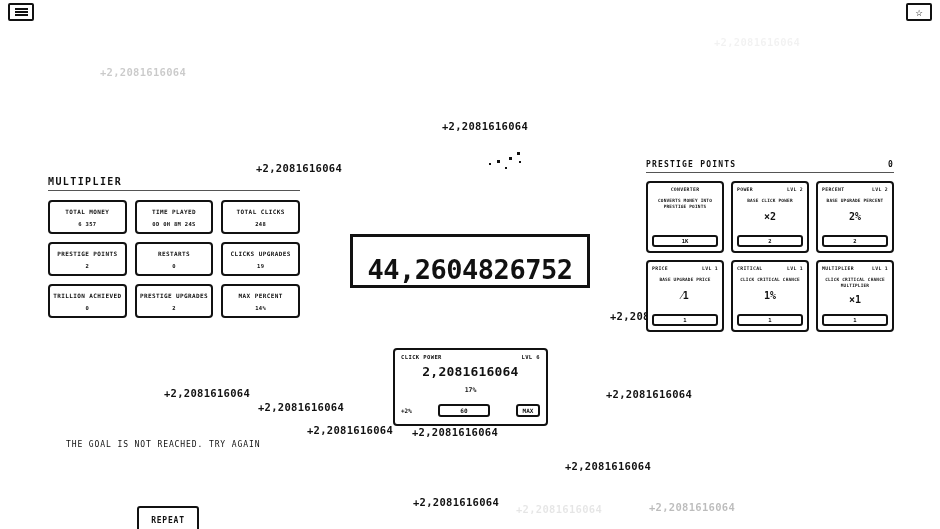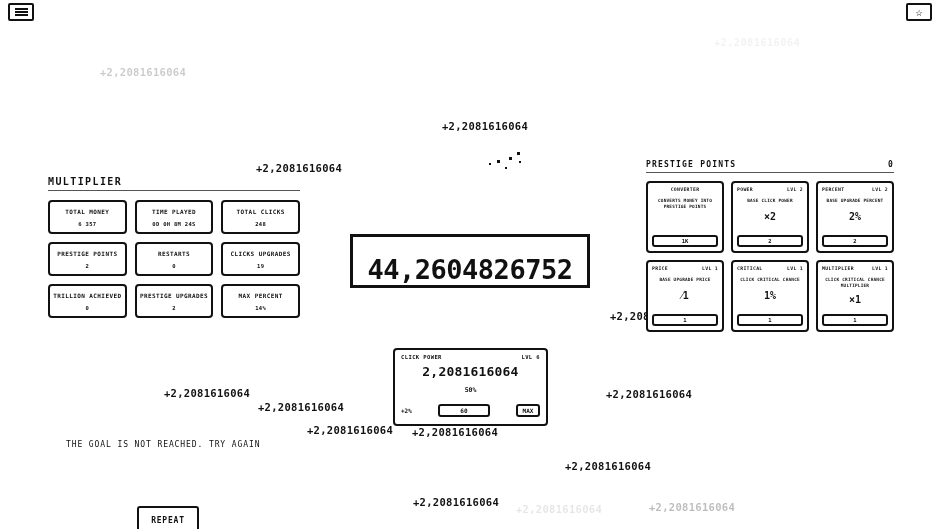--- a/index.html
+++ b/index.html
@@ -393,21 +393,21 @@
 <div class="counter">
   <span class="counter-text">44,2604826752</span>
 </div>
 
 <div class="clickpower">
   <div class="cp-head">
     <span>CLICK POWER</span>
     <span>LVL 6</span>
   </div>
   <div class="cp-value">2,2081616064</div>
-  <div class="cp-percent">50%</div>
+  <div class="cp-percent">17%</div>
   <div class="cp-controls">
     <span class="cp-step">+2%</span>
     <div class="cp-btn qty">60</div>
     <div class="cp-btn max">MAX</div>
   </div>
 </div>
 
 <div class="prestige-panel">
   <div class="prestige-head">
     <span>PRESTIGE POINTS</span>

